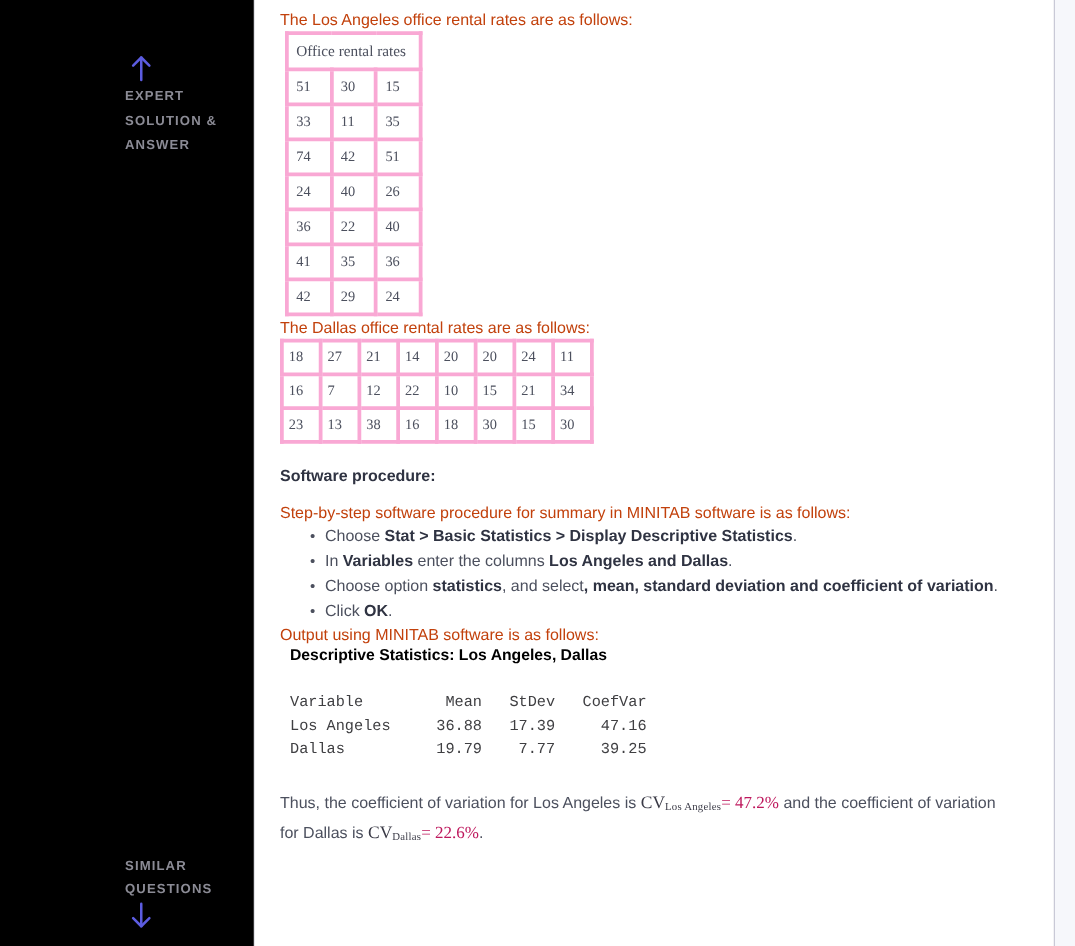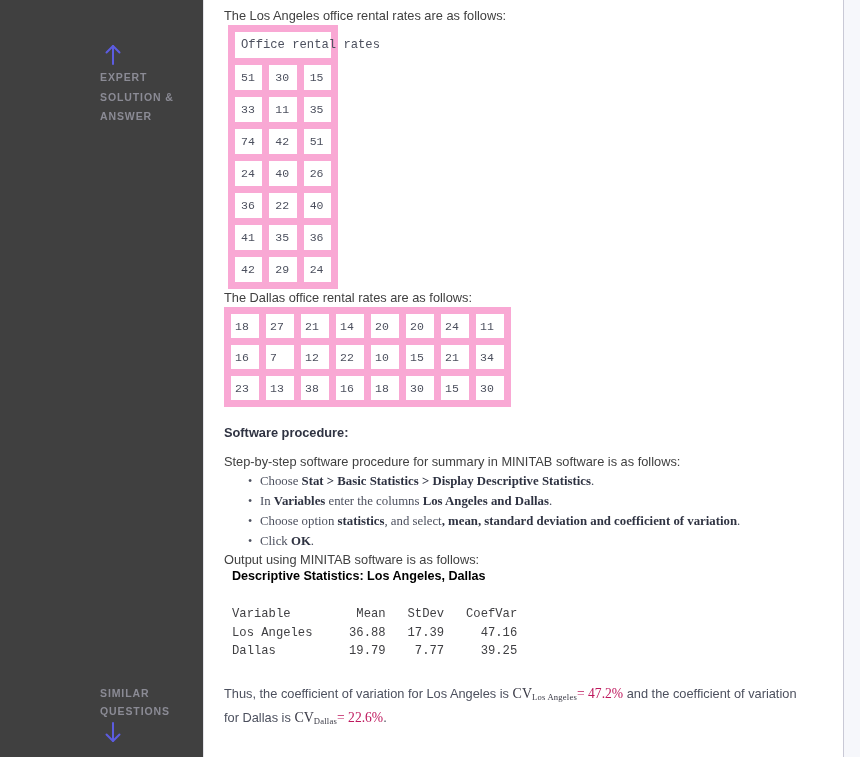--- a/index.html
+++ b/index.html
@@ -32,21 +32,21 @@
     background: #d7d7dc;
   }
 
   
   .sidebar {
     position: relative;
     width: 204px;
     flex: 0 0 204px;
     border-right: 1px solid #e3e3e8;
     box-sizing: border-box;
-    background: #404040;
+    background: #000000;
   }
   .side-block {
     position: absolute;
     left: 100px;
     width: 100px;
     text-align: left;
   }
   .side-block.expert { top: 42px; }
   .side-block.similar { top: 686px; }
 
@@ -94,21 +94,21 @@
   .inner {
     position: relative;
     padding: 7px 0 0 20px;
     width: 600px;
   }
 
   p.body-text {
     margin: 0;
     font-size: 12.8px;
     line-height: 18px;
-    color: #404040;
+    color: #c2410c;
     font-family: "Liberation Sans", sans-serif;
   }
   .lead-1 { margin-bottom: 9px; }
   .lead-2 { margin-top: 14px; margin-bottom: 10px; }
   .lead-3 { margin-top: 0px; margin-bottom: 13px; }
   .lead-4 { margin-top: 12px; margin-bottom: 14px; }
 
   h3.sec-title {
     margin: 18px 0 13px 0;
     font-size: 12.8px;
@@ -117,25 +117,25 @@
     font-family: "Liberation Sans", sans-serif;
   }
 
   
   table.rates {
     border-collapse: collapse;
     border-spacing: 0;
     table-layout: fixed;
   }
   table.rates td, table.rates th {
-    border: 7px solid #f9a8d4;
+    border: 3px solid #f9a8d4;
     font-size: 11.5px;
     color: #4c505e;
     font-weight: normal;
-    font-family: Liberation Mono, monospace;
+    font-family: Liberation Serif, serif;
     text-align: left;
     vertical-align: middle;
   }
   
   table.la { width: 110px; margin-left: 4px; }
   table.la th.hdr {
     height: 26px;
     padding: 0 6px;
     font-size: 12.2px;
     color: #4c505e;
@@ -159,21 +159,21 @@
   ul.steps {
     margin: 0 0 0 0;
     padding: 0 0 0 36px;
     list-style: none;
   }
   ul.steps li {
     position: relative;
     font-size: 12.8px;
     line-height: 20px;
     color: #4c505e;
-    font-family: Liberation Serif, serif;
+    font-family: Liberation Sans, sans-serif;
     padding-left: 0;
   }
   ul.steps li::before {
     content: "\2022";
     position: absolute;
     left: -12px;
     top: 0;
     color: #4c505e;
     font-size: 12px;
   }

